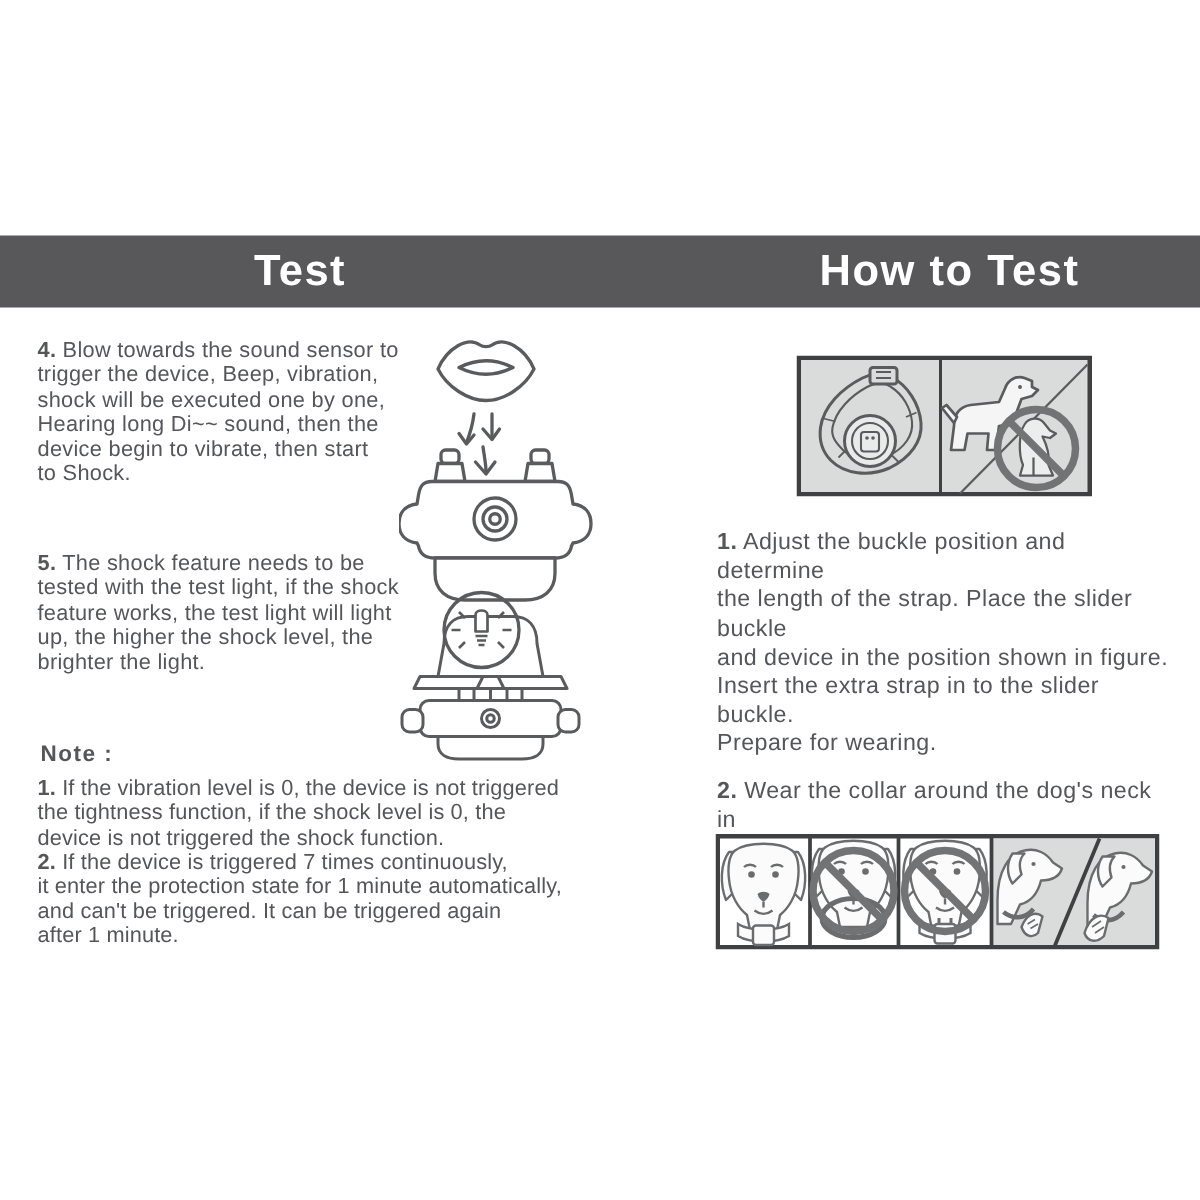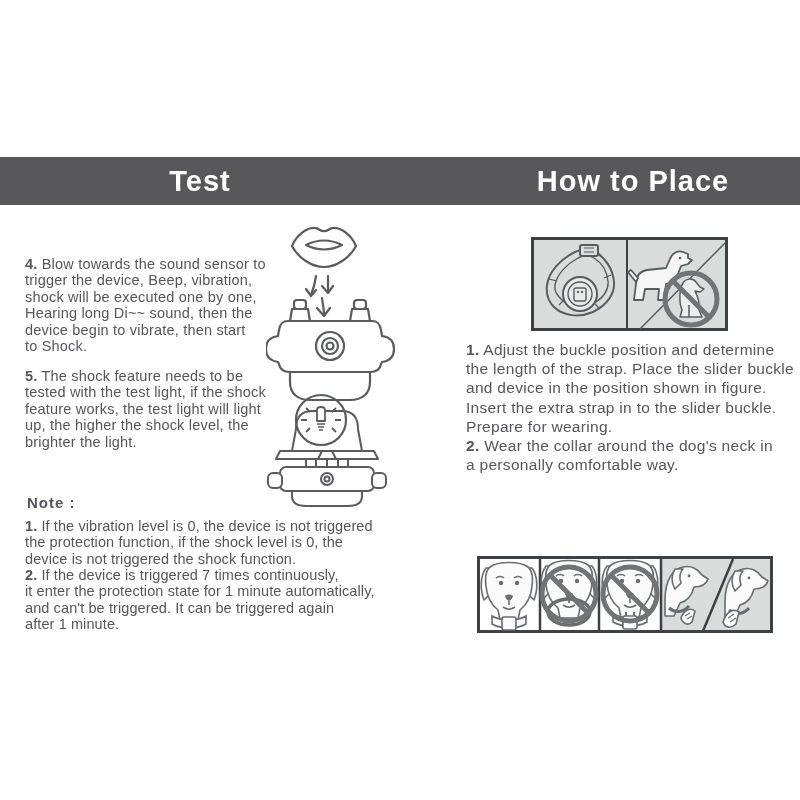--- a/index.html
+++ b/index.html
@@ -17,63 +17,63 @@
     transform:translateX(-50%); white-space:nowrap;
   }
   #test-title { left:200px; }
   #wear-title { left:633px; }
 
   .txt { position:absolute; margin:0; text-align:left; }
   .txt .body-text { white-space:pre-line; }
   .num { font-weight:bold; }
 
   .left-step  { left:25px; width:290px; font-size:14.5px; line-height:16.4px; letter-spacing:0.2px; }
-  #step4 { top:226px;margin-top:30px; }
+  #step4 { top:226px; }
   #step5 { top:368px; }
 
   .note-title { left:27px; top:494px; font-size:15px; font-weight:bold; letter-spacing:1px; }
   .note-item  { left:25px; width:375px; font-size:14.5px; line-height:16.4px; letter-spacing:0.1px; }
   #note1 { top:518px; }
   #note2 { top:567px; }
 
   #wear-steps { left:466px; top:340px; width:330px; font-size:15.5px; line-height:19.2px; letter-spacing:0.3px; }
-  #wear-steps p { margin:0; }
+  #wear-steps p { margin:12px; }
 
   .fig { position:absolute; }
   #fig-blow  { left:266px; top:212px; }
   #fig-light { left:266px; top:393px; }
   #fig-wearbox { left:531px; top:237px; }
   #fig-strip { left:477px; top:556px; }
 </style>
 </head>
 <body>
 
 <div class="page">
 
   <div class="band"></div>
   <div class="band-title" id="test-title">Test</div>
-  <div class="band-title" id="wear-title">How to Place</div>
+  <div class="band-title" id="wear-title">How to Test</div>
 
   <p class="txt left-step" id="step4"><span class="num">4.</span><span class="body-text"> Blow towards the sound sensor to
 trigger the device, Beep, vibration,
 shock will be executed one by one,
 Hearing long Di~~ sound, then the
 device begin to vibrate, then start
 to Shock.</span></p>
 
   <p class="txt left-step" id="step5"><span class="num">5.</span><span class="body-text"> The shock feature needs to be
 tested with the test light, if the shock
 feature works, the test light will light
 up, the higher the shock level, the
 brighter the light.</span></p>
 
   <p class="txt note-title">Note :</p>
 
   <p class="txt note-item" id="note1"><span class="num">1.</span><span class="body-text"> If the vibration level is 0, the device is not triggered
-the protection function, if the shock level is 0, the
+the tightness function, if the shock level is 0, the
 device is not triggered the shock function.</span></p>
 
   <p class="txt note-item" id="note2"><span class="num">2.</span><span class="body-text"> If the device is triggered 7 times continuously,
 it enter the protection state for 1 minute automatically,
 and can't be triggered. It can be triggered again
 after 1 minute.</span></p>
 
   <div class="txt" id="wear-steps">
     <p><span class="num">1.</span><span class="body-text"> Adjust the buckle position and determine
 the length of the strap. Place the slider buckle

